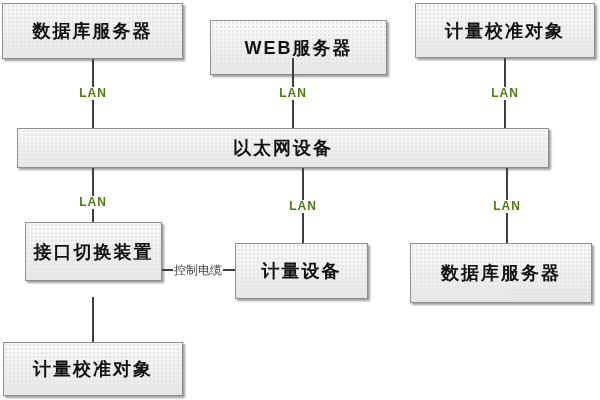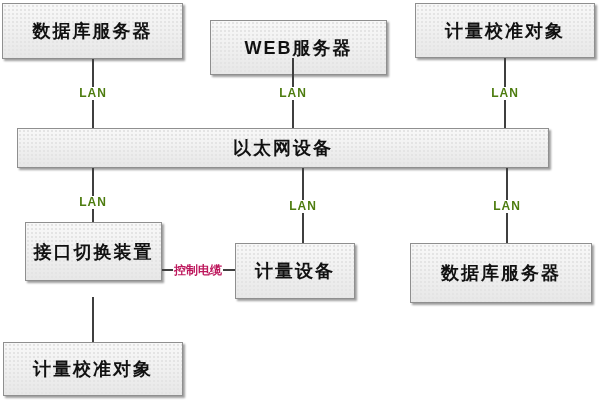--- a/index.html
+++ b/index.html
@@ -53,22 +53,22 @@
     color: #4d7c0f;
     line-height: 13px;
     white-space: nowrap;
   }
   .cable-label {
     position: absolute;
     transform: translateX(-50%);
     background: #ffffff;
     padding: 0 1px;
     font-size: 12px;
-    font-weight: bold;
-    color: #be185d;
+    font-weight: normal;
+    color: #404040;
     line-height: 14px;
     white-space: nowrap;
   }
 </style>
 </head>
 <body>
 
 <div class="stage">
 
   <div class="box" style="left:2px; top:3px; width:181px; height:56px">
@@ -97,21 +97,21 @@
   <div class="vline" style="left:302px; top:168px; height:75px"></div>
   <div class="vline" style="left:506px; top:168px; height:75px"></div>
 
   <span class="edge-label" style="left:93px; top:196px">LAN</span>
   <span class="edge-label" style="left:303px; top:200px">LAN</span>
   <span class="edge-label" style="left:507px; top:200px">LAN</span>
 
   <div class="box" style="left:25px; top:222px; width:137px; height:59px">
     <span>接口切换装置</span>
   </div>
-  <div class="box" style="left:235px; top:243px; width:120px; height:56px">
+  <div class="box" style="left:235px; top:243px; width:133px; height:56px">
     <span>计量设备</span>
   </div>
   <div class="box" style="left:410px; top:243px; width:182px; height:60px">
     <span>数据库服务器</span>
   </div>
 
   <div class="hline" style="left:162px; top:269px; width:73px"></div>
   <span class="cable-label" style="left:198px; top:263px">控制电缆</span>
 
   <div class="vline" style="left:92px; top:297px; height:45px"></div>

